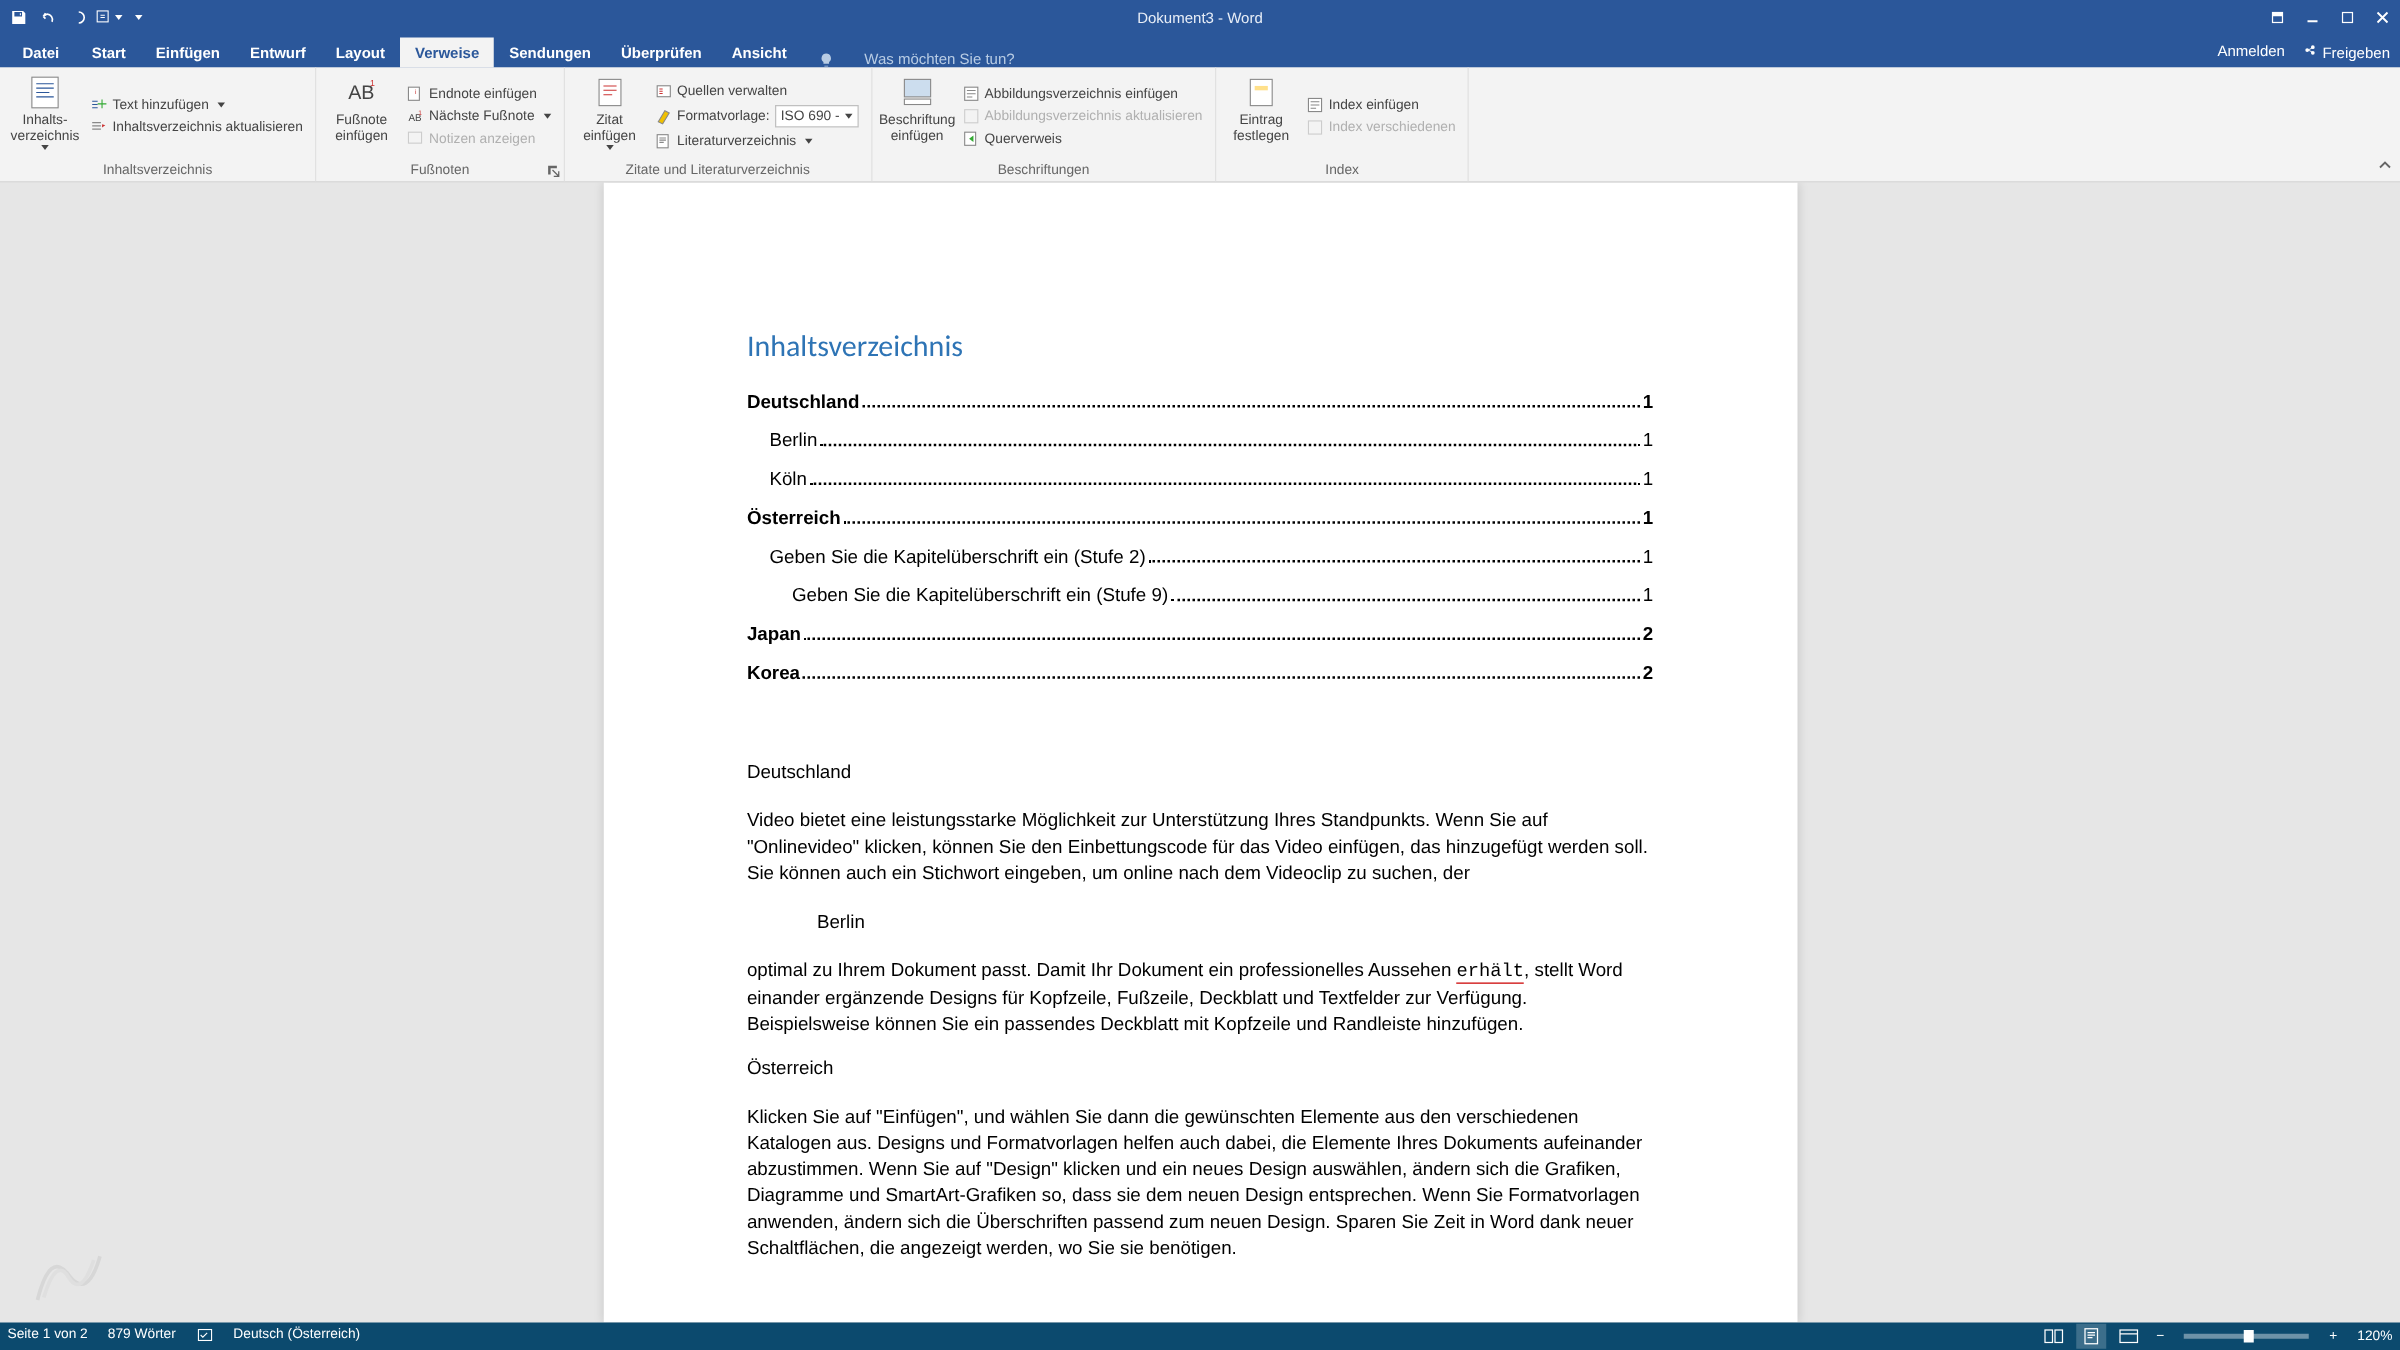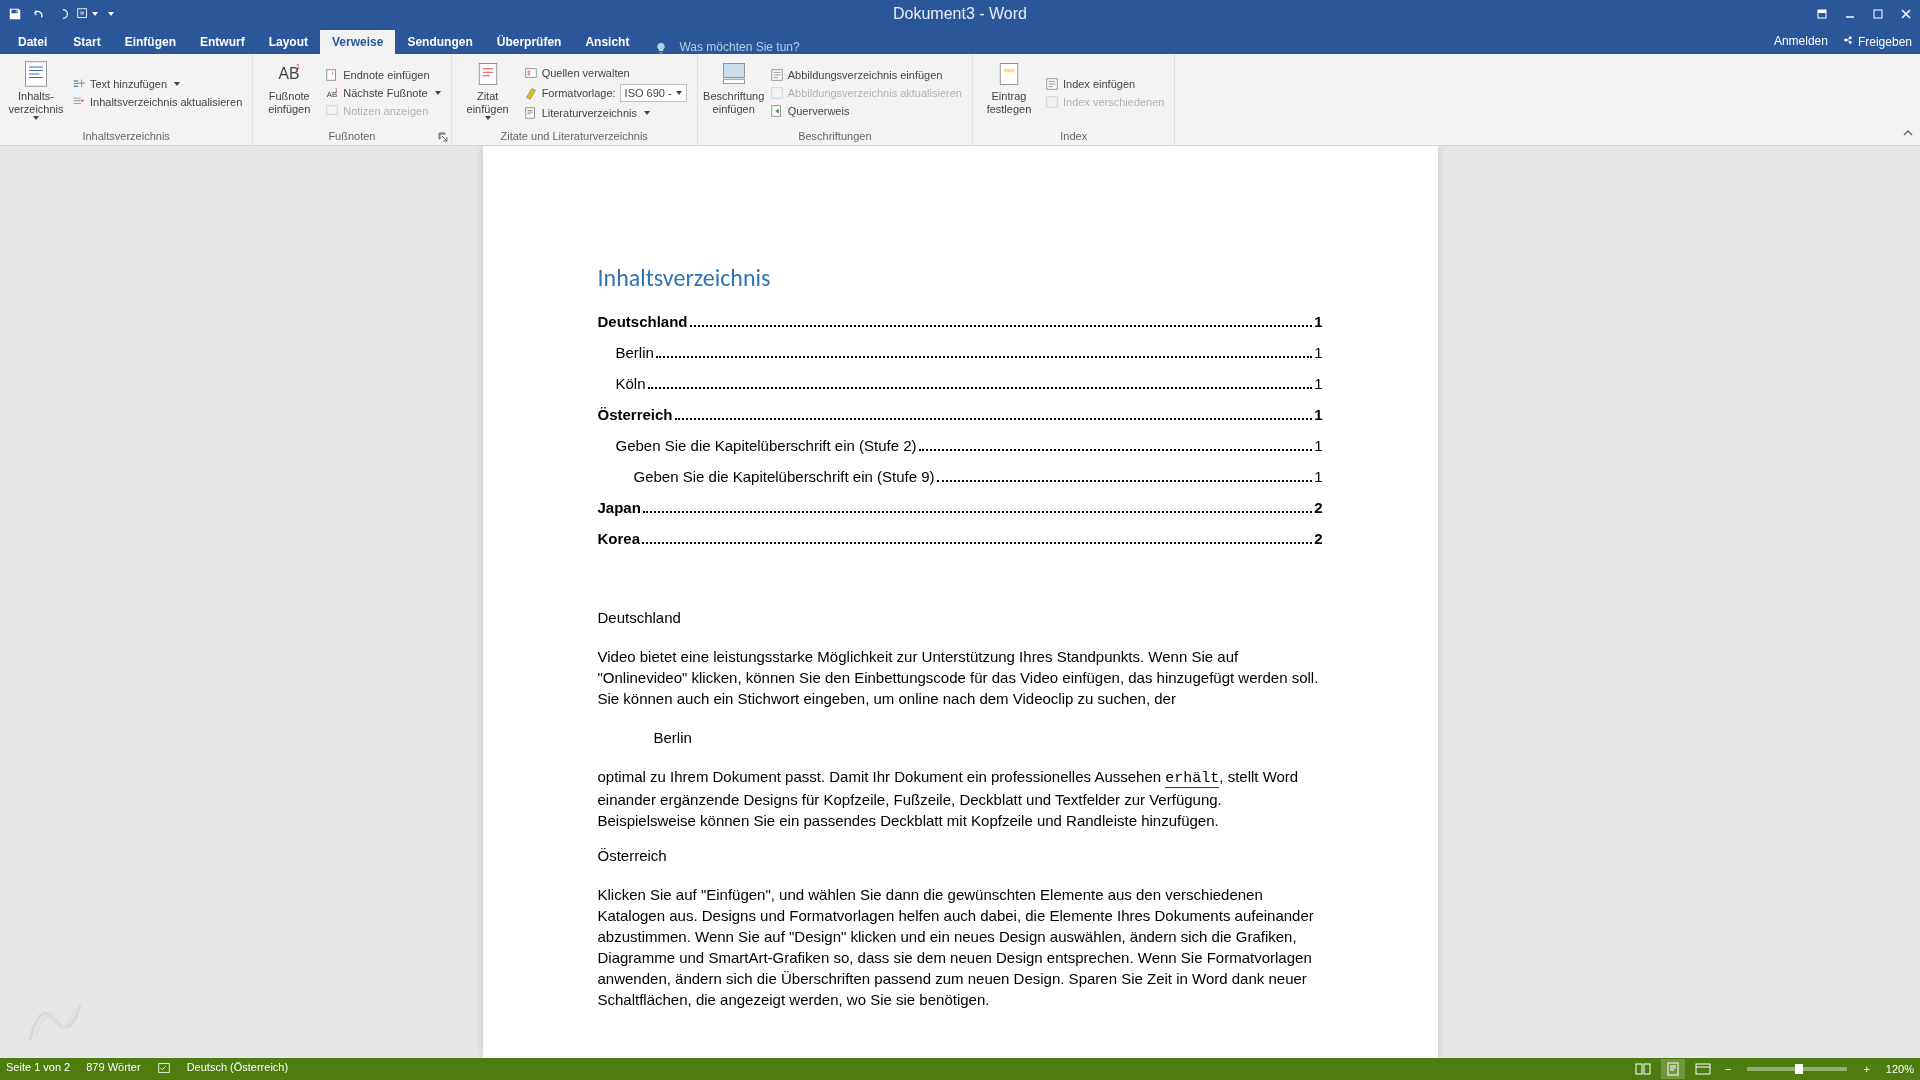--- a/index.html
+++ b/index.html
@@ -3,33 +3,33 @@
 <meta charset="utf-8">
 <style>
 * { margin: 0; padding: 0; box-sizing: border-box; font-family: 'Segoe UI', Tahoma, sans-serif; }
 body { background: #e6e6e6; width: 1920px; height: 1080px; overflow: hidden; position: relative; }
 
 
 .titlebar { background: #2b579a; height: 28px; display: flex; align-items: center; color: #fff; position: relative; }
 .qat { display: flex; align-items: center; gap: 2px; padding-left: 4px; }
 .qat-btn { width: 22px; height: 22px; display: flex; align-items: center; justify-content: center; cursor: pointer; }
 .qat-btn svg { width: 14px; height: 14px; }
-.title-center { position: absolute; left: 50%; transform: translateX(-50%); font-size: 16px; color: #e8eef7; }
+.title-center { position: absolute; left: 50%; transform: translateX(-50%); font-size: 12px; color: #e8eef7; }
 .window-controls { margin-left: auto; display: flex; }
 .wc-btn { width: 28px; height: 28px; display: flex; align-items: center; justify-content: center; cursor: pointer; }
 .wc-btn svg { width: 10px; height: 10px; }
 
 
 .tabbar { background: #2b579a; height: 26px; display: flex; align-items: flex-end; padding-left: 4px; color: #fff; font-size: 12px; position: relative; }
 .tab { padding: 5px 12px; cursor: pointer; font-weight: bold; }
 .tab.file { padding: 5px 14px; }
 .tab.active { background: #f3f3f3; color: #2b579a; }
 .tabbar-right { position: absolute; right: 8px; top: 0; height: 26px; display: flex; align-items: center; gap: 14px; }
 .share-icon { display: inline-flex; margin-right: 4px; }
-.tellme { display: flex; align-items: flex-end; gap: 12px; margin-left: 14px; color: #b8cce4; font-size: 12px; }
+.tellme { display: flex; align-items: flex-end; gap: 24px; margin-left: 14px; color: #b8cce4; font-size: 12px; }
 
 
 .ribbon { background: #f3f3f3; height: 92px; border-bottom: 1px solid #d4d4d4; display: flex; font-size: 11px; color: #444; position: relative; }
 .rgroup { border-right: 1px solid #e1e1e1; padding: 4px 8px 0 8px; display: flex; flex-direction: column; justify-content: space-between; height: 100%; }
 .rgroup-body { display: flex; gap: 6px; flex: 1; }
 .rgroup-label { text-align: center; font-size: 11px; color: #666; padding: 2px 0 3px 0; }
 .bigbtn { display: flex; flex-direction: column; align-items: center; justify-content: flex-start; width: 56px; padding-top: 2px; cursor: pointer; }
 .bigbtn svg { width: 28px; height: 28px; }
 .bigbtn-label { text-align: center; line-height: 1.2; margin-top: 2px; }
 .stackbtns { display: flex; flex-direction: column; gap: 2px; justify-content: center; }
@@ -53,21 +53,21 @@
 .toc-leader { flex: 1; border-bottom: 2px dotted #000; margin: 0 2px 3px 2px; height: 1px; }
 .toc-page { font-weight: bold; }
 .toc-row:not(.l1) .toc-page { font-weight: normal; }
 .toc-row .toc-page { }
 .body-h1 { margin-top: 58px; margin-bottom: 18px; font-size: 15px; }
 .body-h2 { margin-left: 56px; margin: 18px 0 18px 56px; }
 .body-p { margin-bottom: 14px; text-align: left; }
 .underline-error { border-bottom: 1px solid #c00; font-family: Liberation Mono, monospace; }
 
 
-.statusbar { position: absolute; bottom: 0; left: 0; right: 0; height: 22px; background: #4d7c0f; color: #fff; font-size: 11px; display: flex; align-items: center; padding: 0 6px; }
+.statusbar { position: absolute; bottom: 0; left: 0; right: 0; height: 22px; background: #0c4a6e; color: #fff; font-size: 11px; display: flex; align-items: center; padding: 0 6px; }
 .statusbar .sb-left { display: flex; gap: 16px; }
 .statusbar .sb-right { margin-left: auto; display: flex; align-items: center; gap: 6px; }
 .viewbtn { width: 24px; height: 20px; display: flex; align-items: center; justify-content: center; cursor: pointer; }
 .viewbtn.active { background: rgba(255,255,255,0.2); }
 .zoom-slider { width: 100px; height: 4px; background: rgba(255,255,255,0.4); position: relative; margin: 0 6px; }
 .zoom-thumb { position: absolute; top: -3px; left: 48px; width: 8px; height: 10px; background: #fff; }
 .logo-watermark { position: absolute; left: 20px; bottom: 30px; opacity: 0.5; }
 
 .caret-down { width: 0; height: 0; border-left: 3px solid transparent; border-right: 3px solid transparent; border-top: 4px solid currentColor; display: inline-block; }
 </style>

